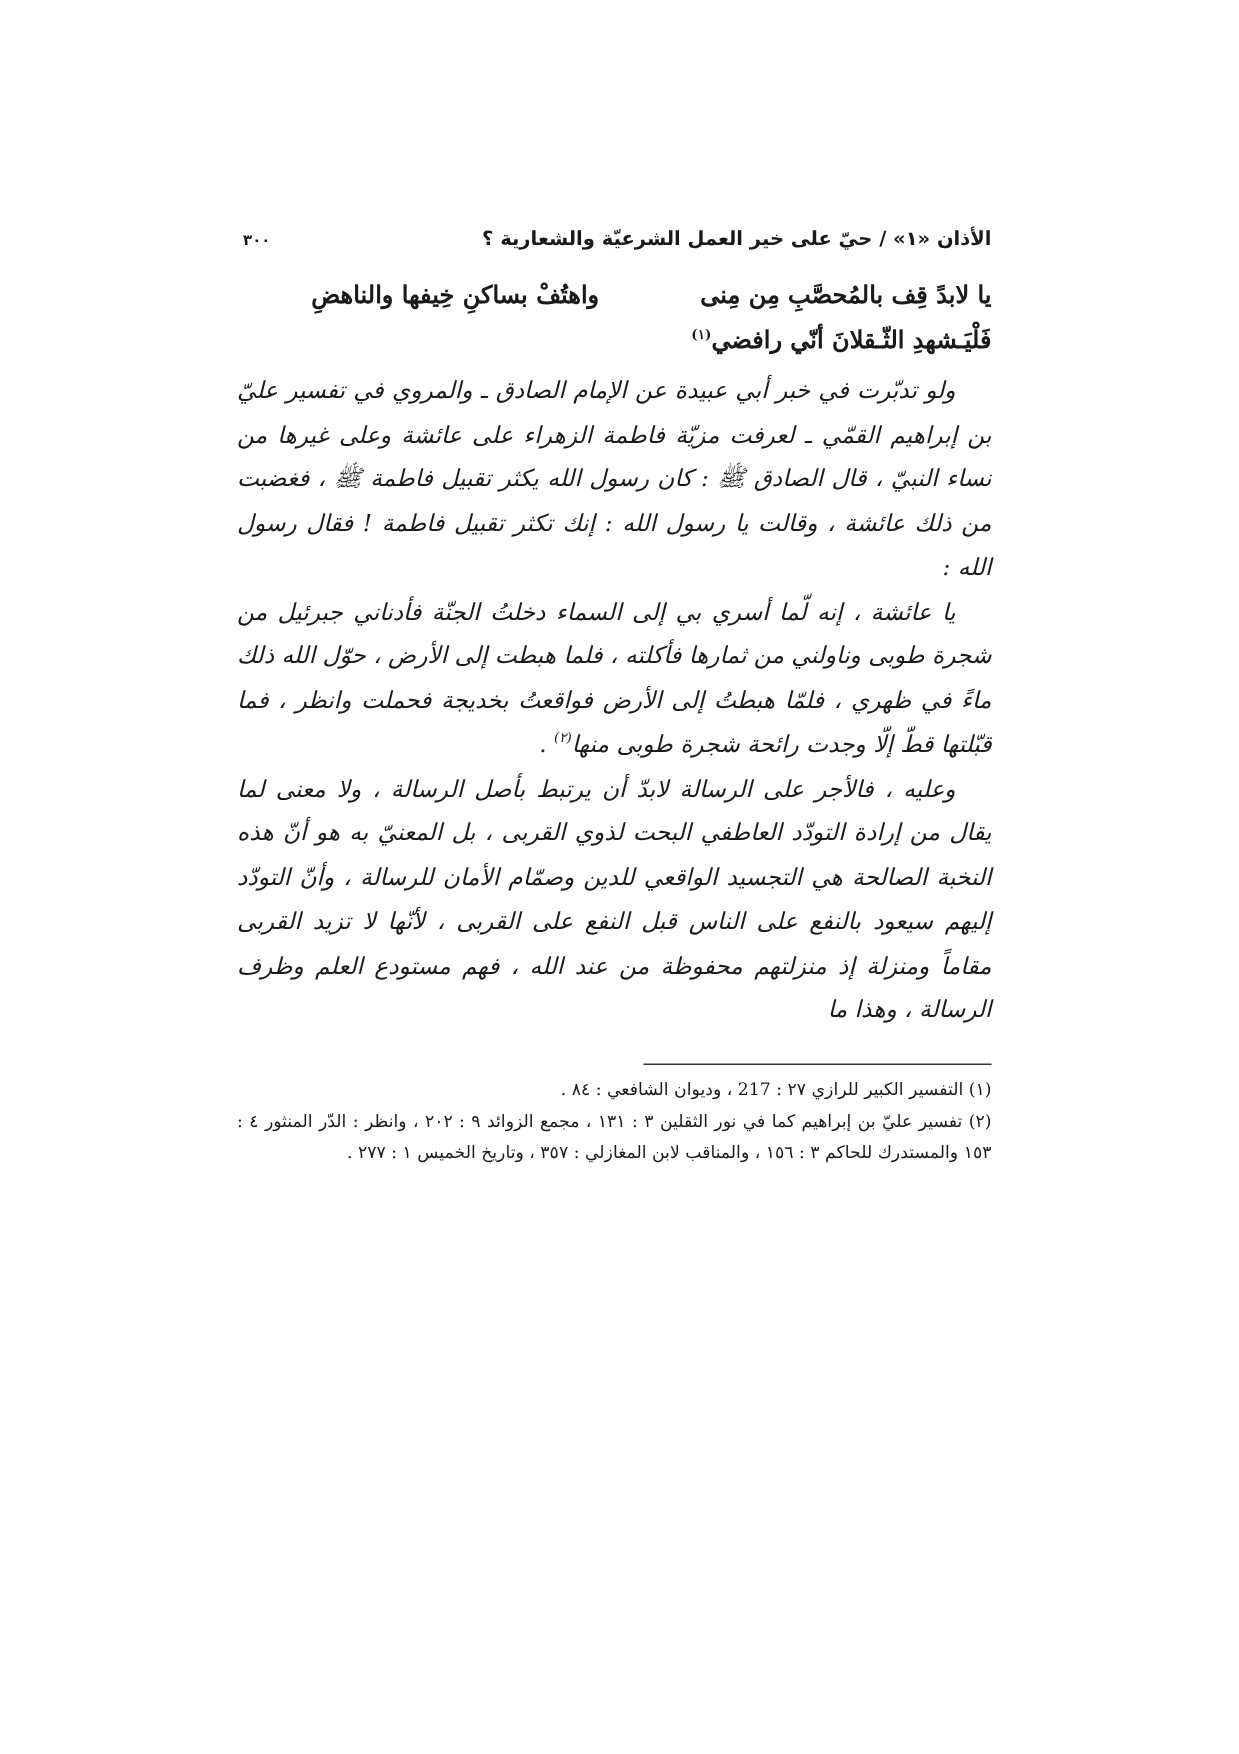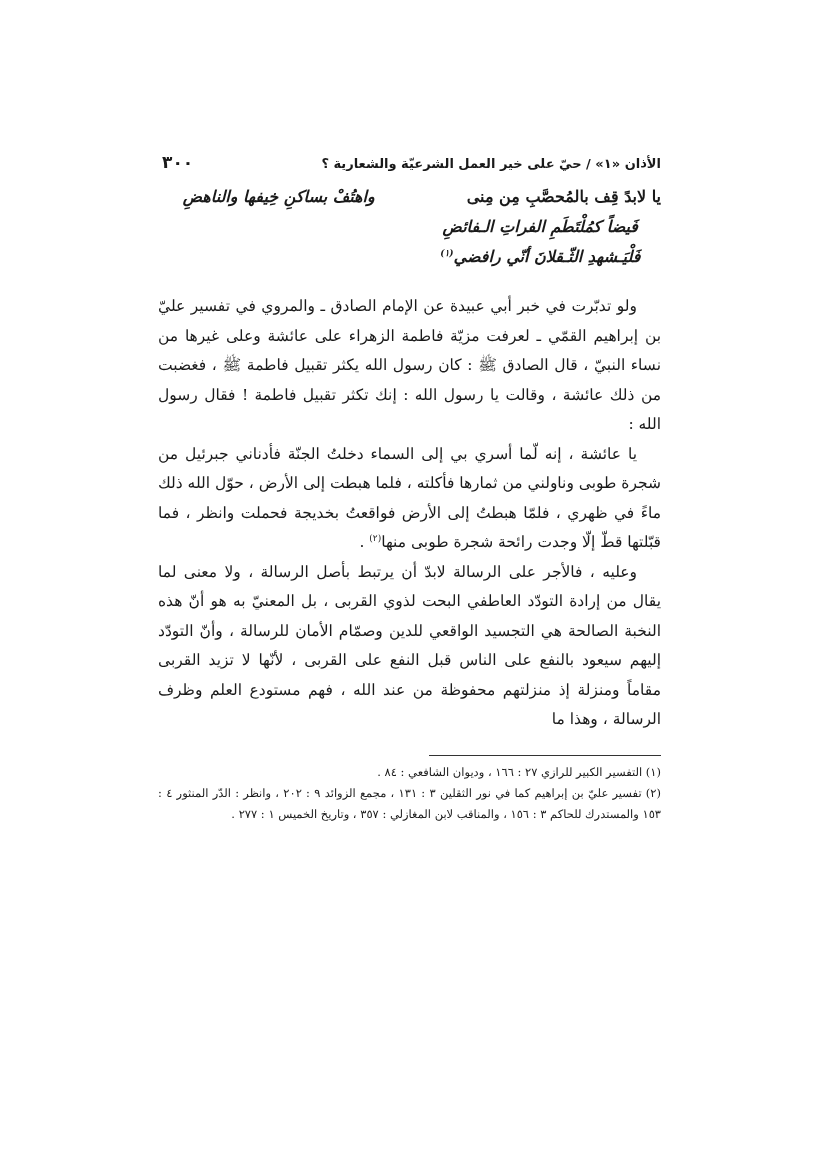--- a/index.html
+++ b/index.html
@@ -25,51 +25,51 @@
     .header {
       display: flex;
       justify-content: space-between;
       align-items: baseline;
       height: 26px;
       font-family: "DejaVu Sans", "Liberation Sans", sans-serif;
       font-weight: bold;
       font-size: 13px;
     }
     .header .page-number {
-      font-size: 17px;
+      font-size: 10px;
       padding-left: 4px;
     }
     .verses {
       margin-top: 4px;
       font-weight: bold;
       font-size: 16px;
       line-height: 30px;
     }
     .verse-row {
       display: flex;
       justify-content: space-between;
     }
     .verse-row .hemistich {
       width: 48%;
       white-space: nowrap;
     }
     .verse-row .hemistich.second {
-      text-align: center;
-      font-style: italic;
+      text-align: right;
     }
     sup {
       font-size: 9px;
       line-height: 0;
       vertical-align: super;
     }
     .body-text {
-      margin-top: 20px;
+      margin-top: 4px;
       font-size: 15.5px;
       line-height: 29.5px;
       text-align: justify;
+      font-style: italic;
     }
     .body-text p {
       margin: 0;
       text-indent: 24px;
     }
     .footnote-rule {
       margin-top: 20px;
       margin-left: auto;
       width: 232px;
       height: 0;
@@ -96,33 +96,32 @@
     <span>الأذان «١» / حيّ على خير العمل الشرعيّة والشعارية ؟</span>
     <span class="page-number">٣٠٠</span>
   </div>
 
   <div class="verses">
     <div class="verse-row">
       <span class="hemistich first">يا لابدً قِف بالمُحصَّبِ مِن مِنى</span>
       <span class="hemistich second"><span>واهتُفْ بساكنِ خِيفها والناهضِ</span></span>
     </div>
     <div class="verse-row">
-      <span class="hemistich second"><span>فَيضاً كمُلْتَطَمِ الفراتِ الـفائضِ</span></span>
     </div>
     <div class="verse-row">
       <span class="hemistich second"><span>فَلْيَـشهدِ الثّـقلانَ أنّي رافضي</span><sup>(١)</sup></span>
     </div>
   </div>
 
   <div class="body-text">
     <p><span>ولو تدبّرت في خبر أبي عبيدة عن الإمام الصادق ـ والمروي في تفسير عليّ بن إبراهيم القمّي ـ لعرفت مزيّة فاطمة الزهراء على عائشة وعلى غيرها من نساء النبيّ ، قال الصادق ﷺ : كان رسول الله يكثر تقبيل فاطمة ﷺ ، فغضبت من ذلك عائشة ، وقالت يا رسول الله : إنك تكثر تقبيل فاطمة ! فقال رسول الله :</span></p>
     <p><span>يا عائشة ، إنه لّما أسري بي إلى السماء دخلتُ الجنّة فأدناني جبرئيل من شجرة طوبى وناولني من ثمارها فأكلته ، فلما هبطت إلى الأرض ، حوّل الله ذلك ماءً في ظهري ، فلمّا هبطتُ إلى الأرض فواقعتُ بخديجة فحملت وانظر ، فما قبّلتها قطّ إلّا وجدت رائحة شجرة طوبى منها</span><sup>(٢)</sup><span> .</span></p>
     <p><span>وعليه ، فالأجر على الرسالة لابدّ أن يرتبط بأصل الرسالة ، ولا معنى لما يقال من إرادة التودّد العاطفي البحت لذوي القربى ، بل المعنيّ به هو أنّ هذه النخبة الصالحة هي التجسيد الواقعي للدين وصمّام الأمان للرسالة ، وأنّ التودّد إليهم سيعود بالنفع على الناس قبل النفع على القربى ، لأنّها لا تزيد القربى مقاماً ومنزلة إذ منزلتهم محفوظة من عند الله ، فهم مستودع العلم وظرف الرسالة ، وهذا ما</span></p>
   </div>
 
   <div class="footnote-rule"></div>
 
   <div class="footnotes">
-    <p><span>(١)</span> <span>التفسير الكبير للرازي ٢٧ : ١٦٦ ، وديوان الشافعي : ٨٤ .</span></p>
+    <p><span>(١)</span> <span>التفسير الكبير للرازي ٢٧ : 217 ، وديوان الشافعي : ٨٤ .</span></p>
     <p><span>(٢)</span> <span>تفسير عليّ بن إبراهيم كما في نور الثقلين ٣ : ١٣١ ، مجمع الزوائد ٩ : ٢٠٢ ، وانظر : الدّر المنثور ٤ : ١٥٣ والمستدرك للحاكم ٣ : ١٥٦ ، والمناقب لابن المغازلي : ٣٥٧ ، وتاريخ الخميس ١ : ٢٧٧ .</span></p>
   </div>
 
 </div>
 
 </body></html>

